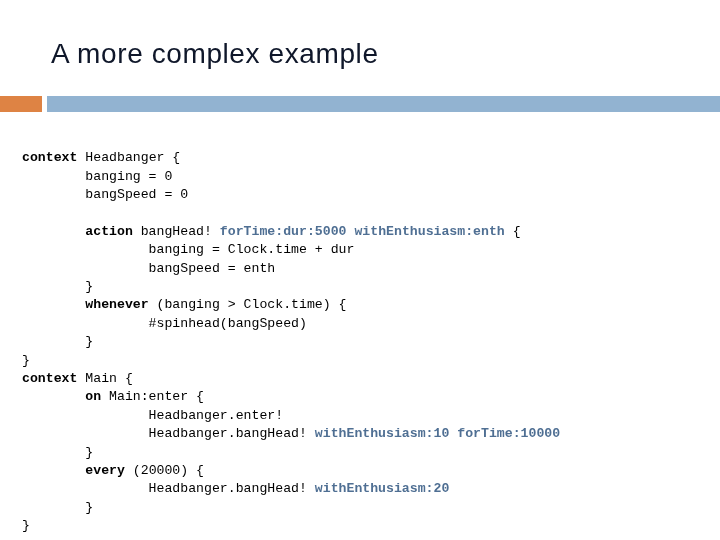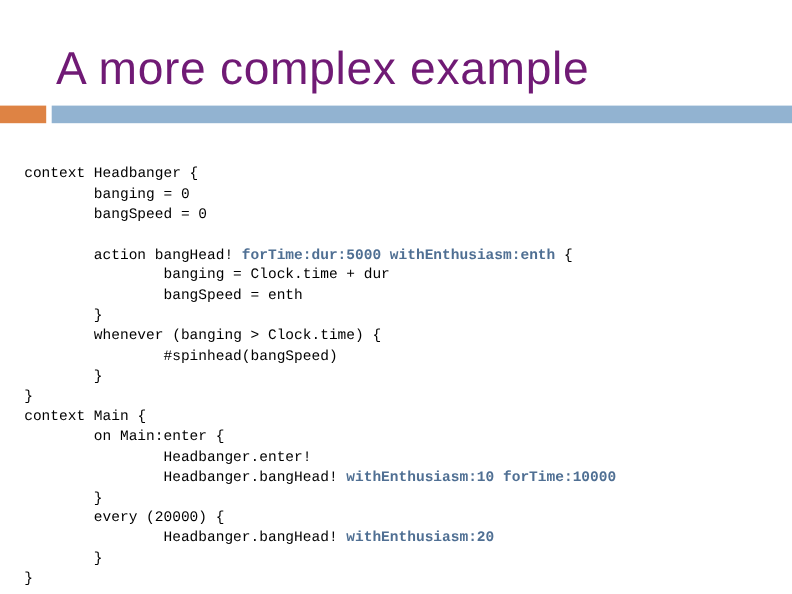--- a/index.html
+++ b/index.html
@@ -14,24 +14,24 @@
     overflow: hidden;
     position: relative;
   }
 
   
   #slide-title {
     position: absolute;
     left: 51px;
     top: 38px;
     font-family: "Liberation Sans", sans-serif;
-    font-size: 42px;
+    font-size: 28px;
     font-weight: 400;
     letter-spacing: 0.6px;
-    color: #701a75;
+    color: #0f172a;
     white-space: nowrap;
   }
 
   
   #title-rule {
     position: absolute;
     left: 0;
     top: 96px;
     width: 720px;
     height: 16px;
@@ -63,21 +63,21 @@
     font-size: 13.2px;
     line-height: 18.4px;
     color: #000000;
     white-space: pre;
   }
   #code-block .code-line {
     white-space: pre;
     min-height: 18.4px;
   }
   .kw {
-    font-weight: normal;
+    font-weight: bold;
     color: #000000;
   }
   .param {
     color: #4f6f93;
     font-weight: bold;
   }
   .blank {
     height: 18.4px;
   }
 </style>

